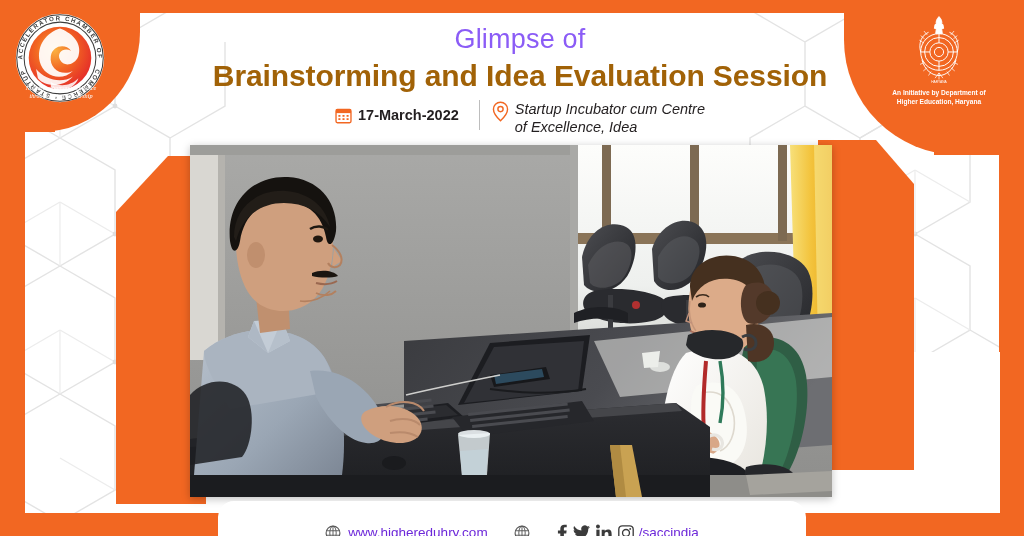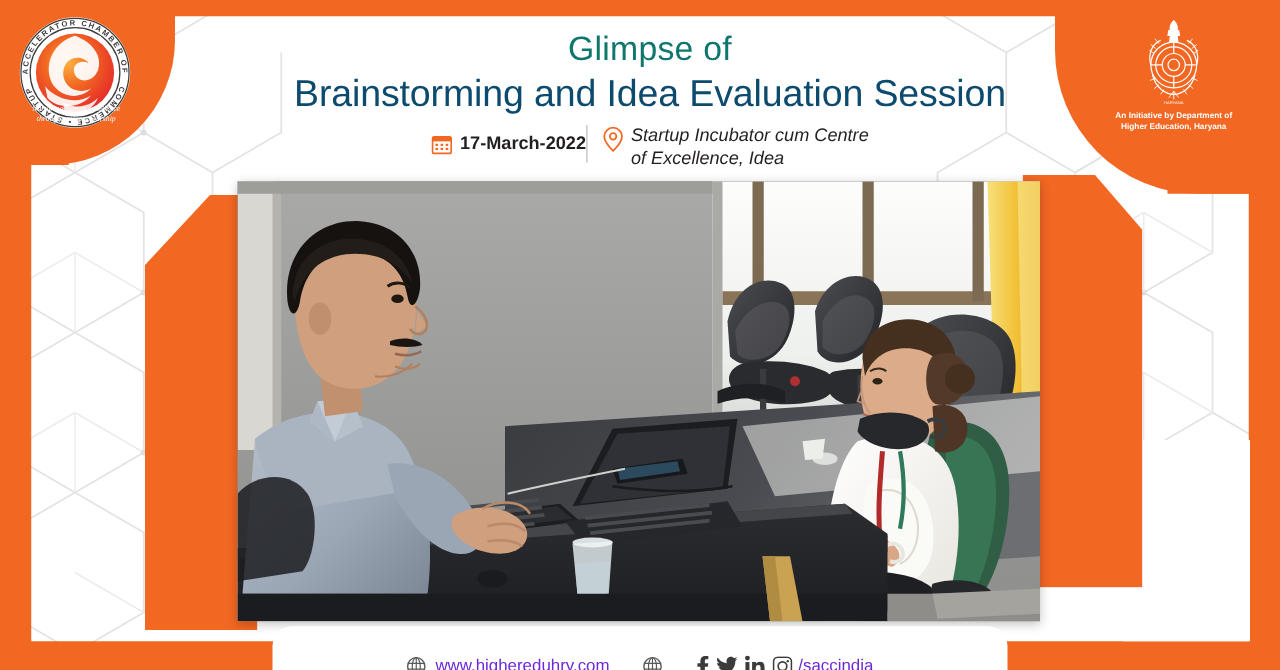--- a/index.html
+++ b/index.html
@@ -41,28 +41,28 @@
   }
   .blob-right2{position:absolute;right:-30px;top:-60px;width:120px;height:215px;background:#F26722;z-index:4;}
   .emblem{position:absolute;right:52px;top:14px;width:66px;height:72px;z-index:6;}
   .emblem-tag{
     position:absolute;right:12px;top:88px;width:146px;text-align:center;z-index:6;
     color:#ffffff;font-size:6.6px;line-height:9px;font-weight:bold;
   }
 
   
   .hdr{position:absolute;left:170px;top:22px;width:700px;text-align:center;z-index:5;}
-  .hdr-pre{font-size:27px;color:#0f766e;letter-spacing:.2px;line-height:34px;}
-  .hdr-main{font-size:30px;font-weight:normal;color:#0c4a6e;line-height:40px;letter-spacing:-.1px;white-space:nowrap;}
+  .hdr-pre{font-size:27px;color:#8b5cf6;letter-spacing:.2px;line-height:34px;}
+  .hdr-main{font-size:30px;font-weight:bold;color:#a16207;line-height:40px;letter-spacing:-.1px;white-space:nowrap;}
 
   .meta{
     position:absolute;left:170px;top:100px;width:700px;z-index:5;
     display:flex;justify-content:center;align-items:flex-start;gap:0px;
   }
-  .meta-date{display:flex;align-items:center;gap:6px;padding-right:0;border-right:1.5px solid #bdbdbd;height:30px;}
+  .meta-date{display:flex;align-items:center;gap:6px;padding-right:20px;border-right:1.5px solid #bdbdbd;height:30px;}
   .meta-date .txt{font-size:14.5px;font-weight:bold;color:#231f20;}
   .meta-loc{display:flex;align-items:flex-start;gap:6px;padding-left:12px;font-style:italic;}
   .meta-loc .txt{font-size:14.5px;color:#231f20;line-height:18px;text-align:left;}
 
   
   .plate-left{
     position:absolute;left:116px;top:156px;width:90px;height:348px;z-index:5;
     background:#F26722;
     clip-path:polygon(0 56px, 52px 0, 90px 0, 90px 348px, 0 348px);
     filter:drop-shadow(-3px 3px 4px rgba(0,0,0,.22));

